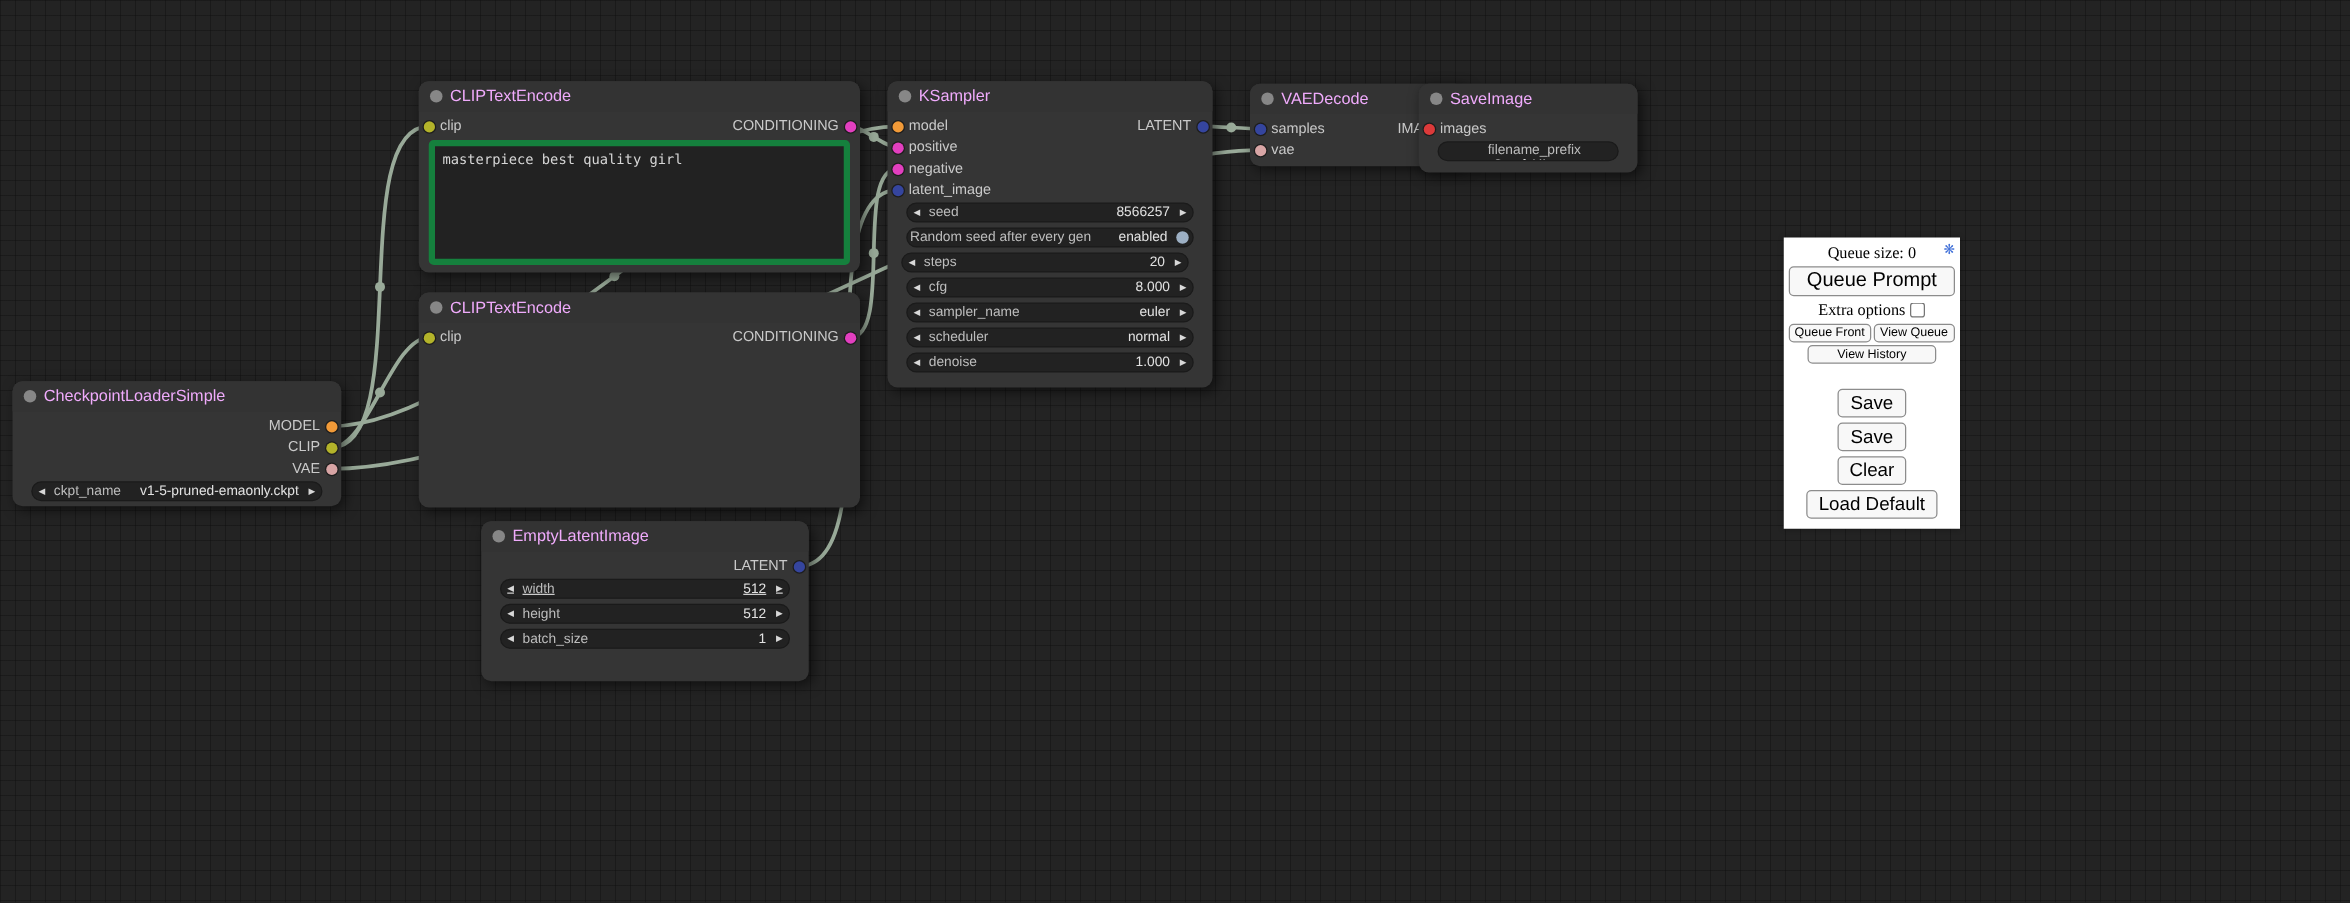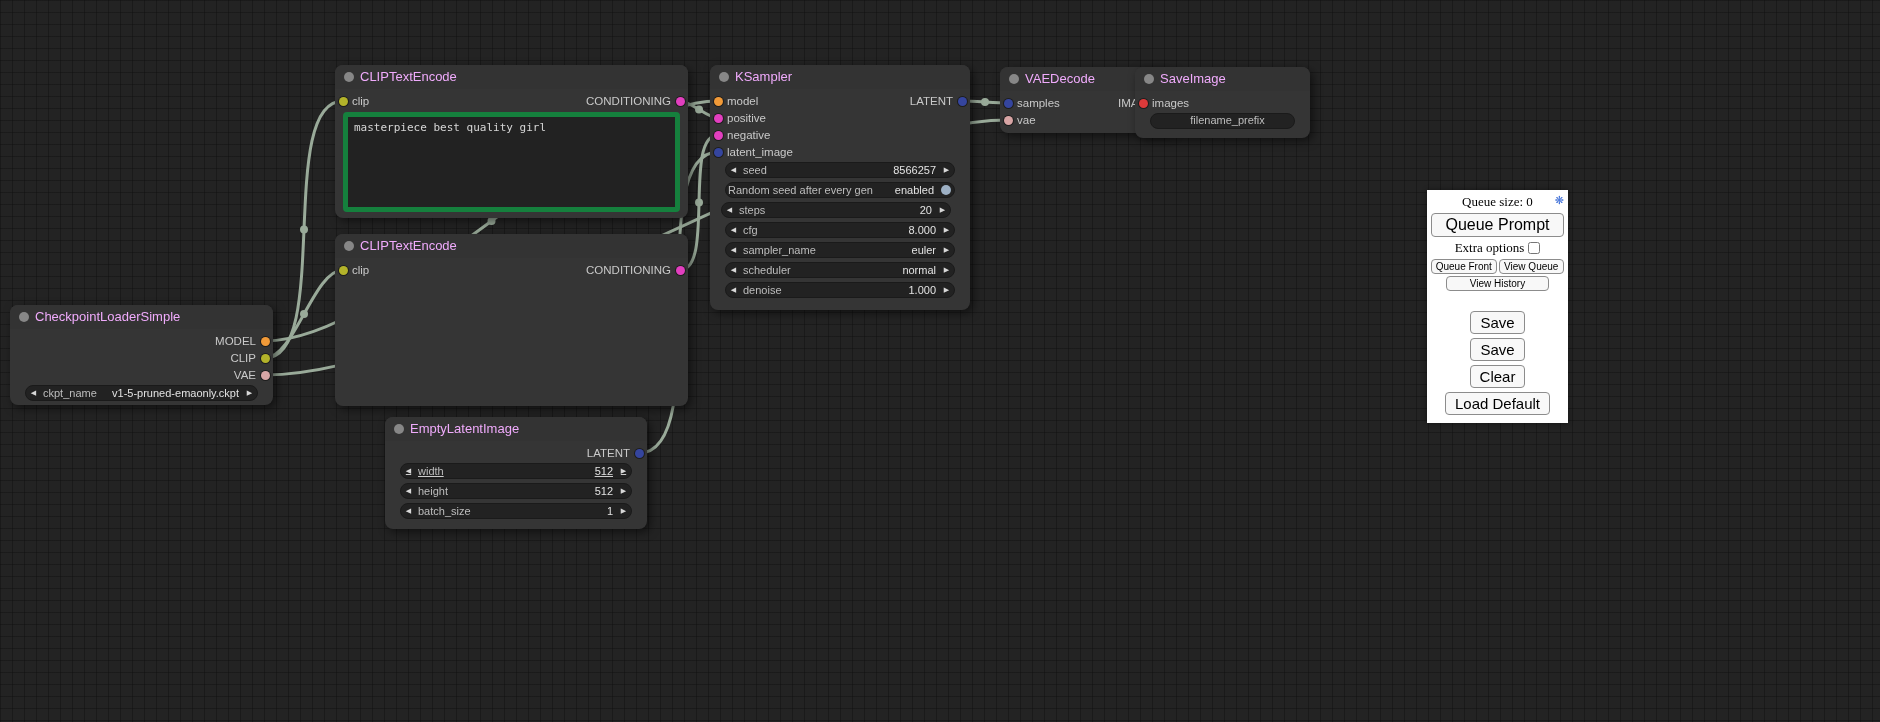--- a/index.html
+++ b/index.html
@@ -195,21 +195,21 @@
     </div>
     <div class="node" style="left: 1135px; top: 67px; width: 175px; height: 71px;">
       <div class="node-title"><span class="title-dot"></span><span>SaveImage</span></div>
       <span class="slot-dot" style="left: 3.5px; top: 31.5px; background: rgb(220, 58, 58);"></span>
       <span class="slot-label" style="left: 17px; top: 30px;">images</span>
       <div class="widget" style="left: 15px; top: 46px; width: 145px; flex-direction: column;">
         <span class="w-label" style="padding-left: 10px;">filename_prefix</span>
         <span class="w-value" style="padding-right: 14px;">ComfyUI</span>
       </div>
     </div>
-    <div class="node" style="left: 385px; top: 417px; width: 262px; height: 112px;">
+    <div class="node" style="left: 385px; top: 417px; width: 262px; height: 128px;">
       <div class="node-title"><span class="title-dot"></span><span>EmptyLatentImage</span></div>
       <span class="slot-dot" style="left: 249.5px; top: 31.5px; background: rgb(53, 69, 158);"></span>
       <span class="slot-label out-label" style="right: 17px; top: 30px;">LATENT</span>
       <div class="widget" style="left: 15px; top: 46px; width: 232px; text-decoration: underline;">
         <span class="w-arrow">◀</span>
         <span class="w-label">width</span>
         <span class="w-value">512</span>
         <span class="w-arrow">▶</span>
       </div>
       <div class="widget" style="left: 15px; top: 66px; width: 232px;">

